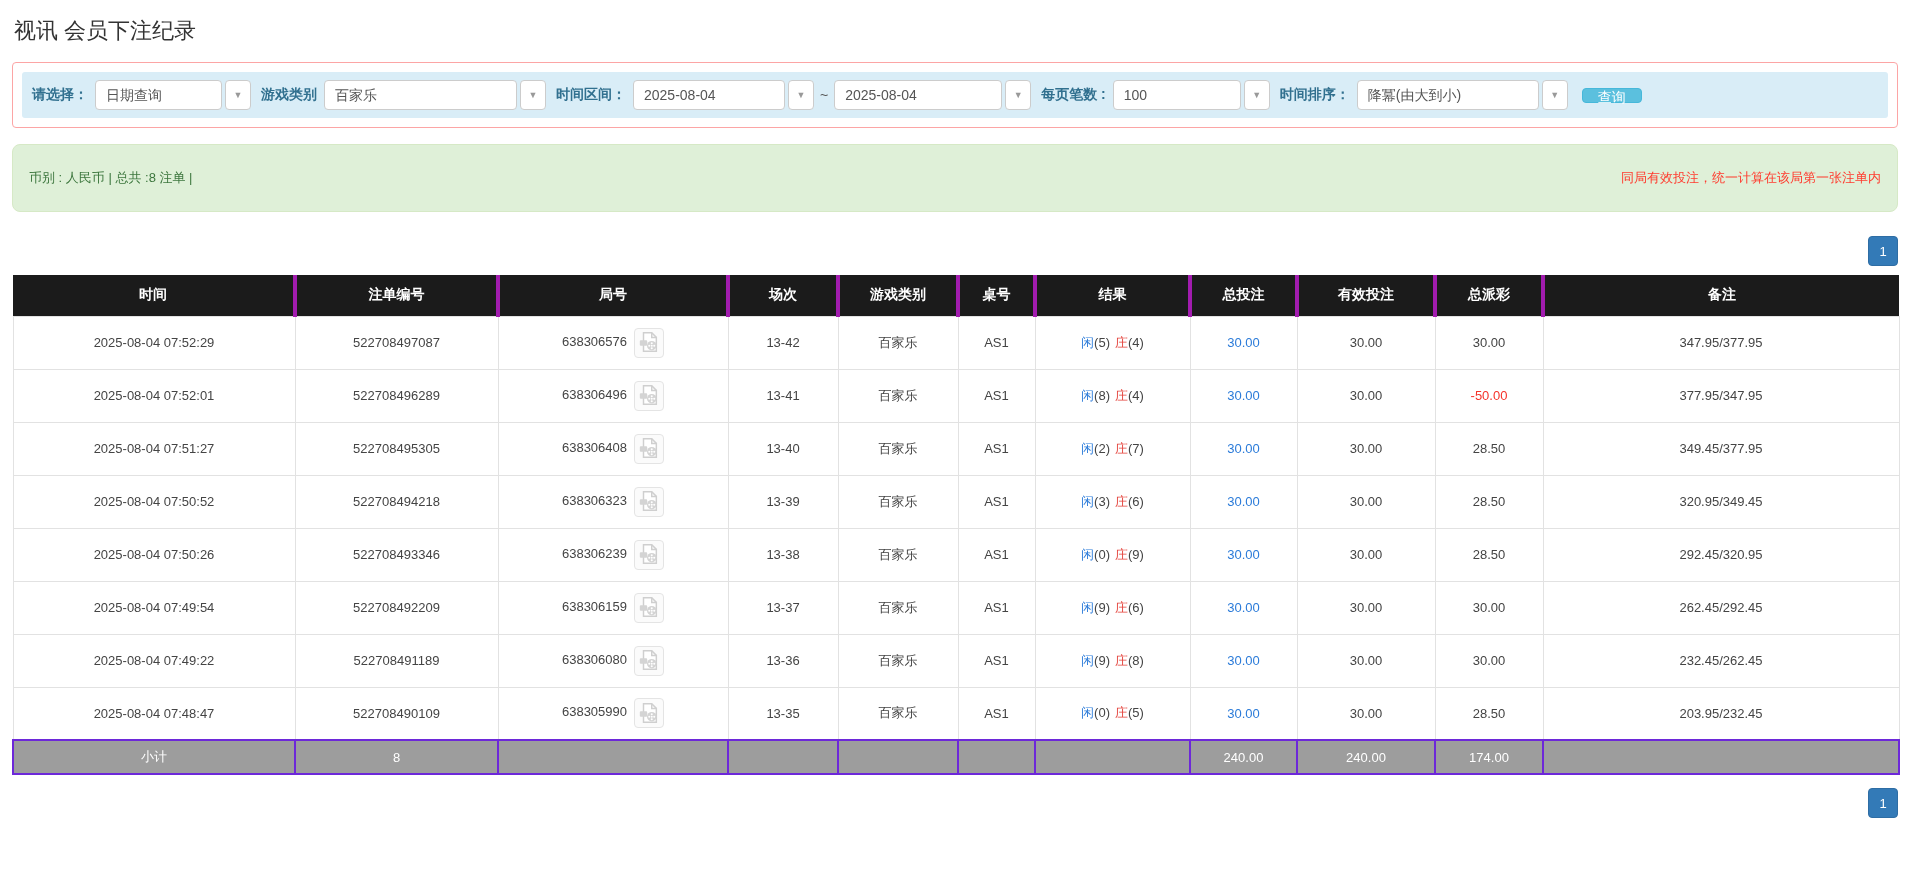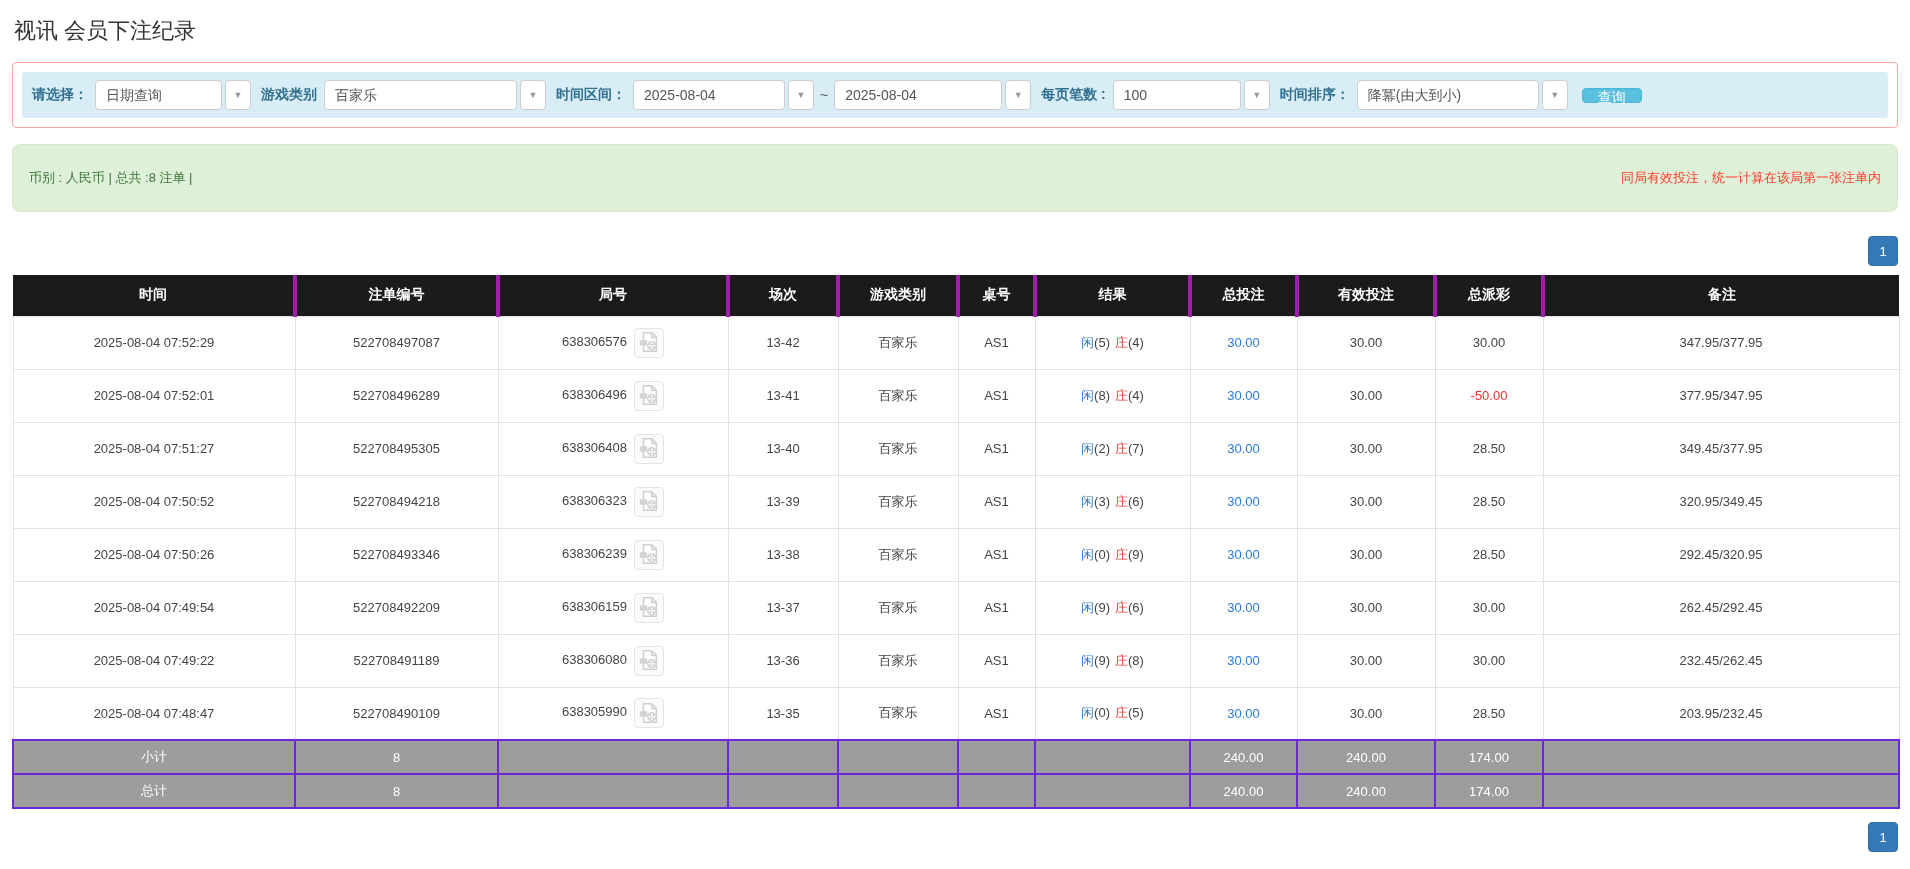--- a/index.html
+++ b/index.html
@@ -347,31 +347,18 @@
         <td></td>
         <td></td>
         <td></td>
         <td></td>
         <td></td>
         <td>240.00</td>
         <td>240.00</td>
         <td>174.00</td>
         <td></td>
       </tr>
-      <tr>
-        <td>总计</td>
-        <td>8</td>
-        <td></td>
-        <td></td>
-        <td></td>
-        <td></td>
-        <td></td>
-        <td>240.00</td>
-        <td>240.00</td>
-        <td>174.00</td>
-        <td></td>
-      </tr>
     </tfoot>
 </table>
 
 <div class="pager bottom">
   <button class="page-btn">1</button>
 </div>
 
 </body></html>

